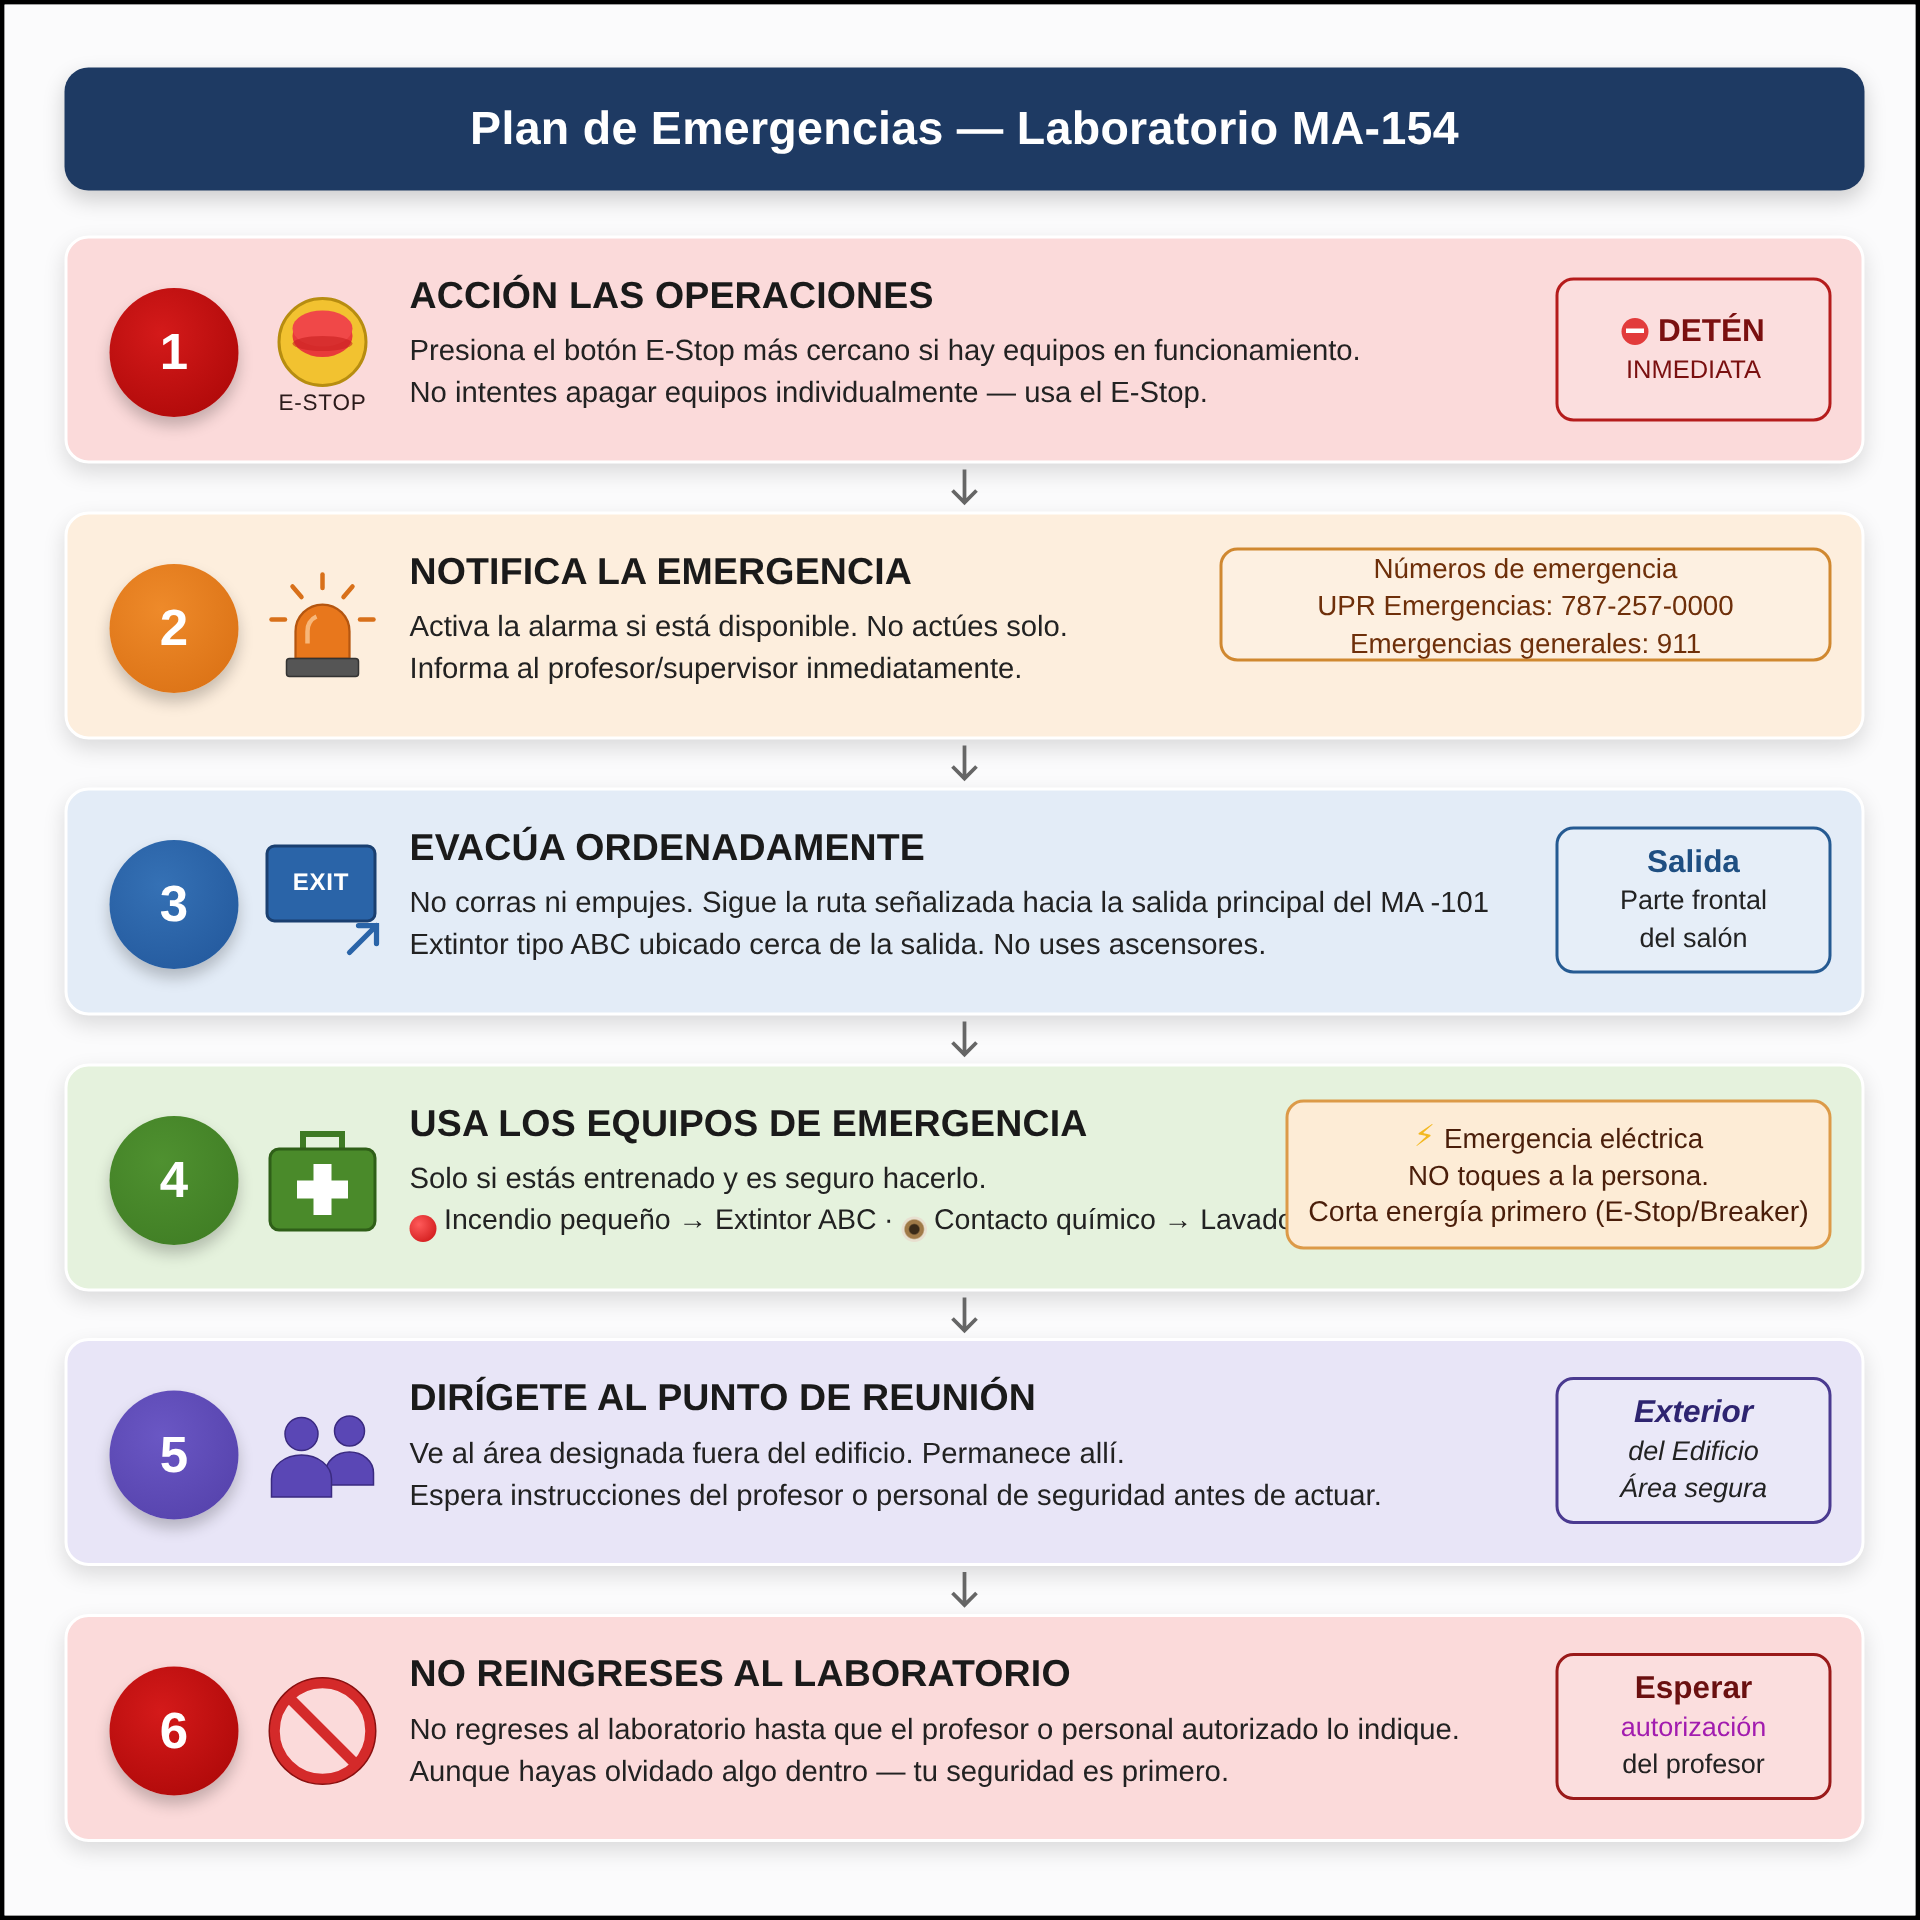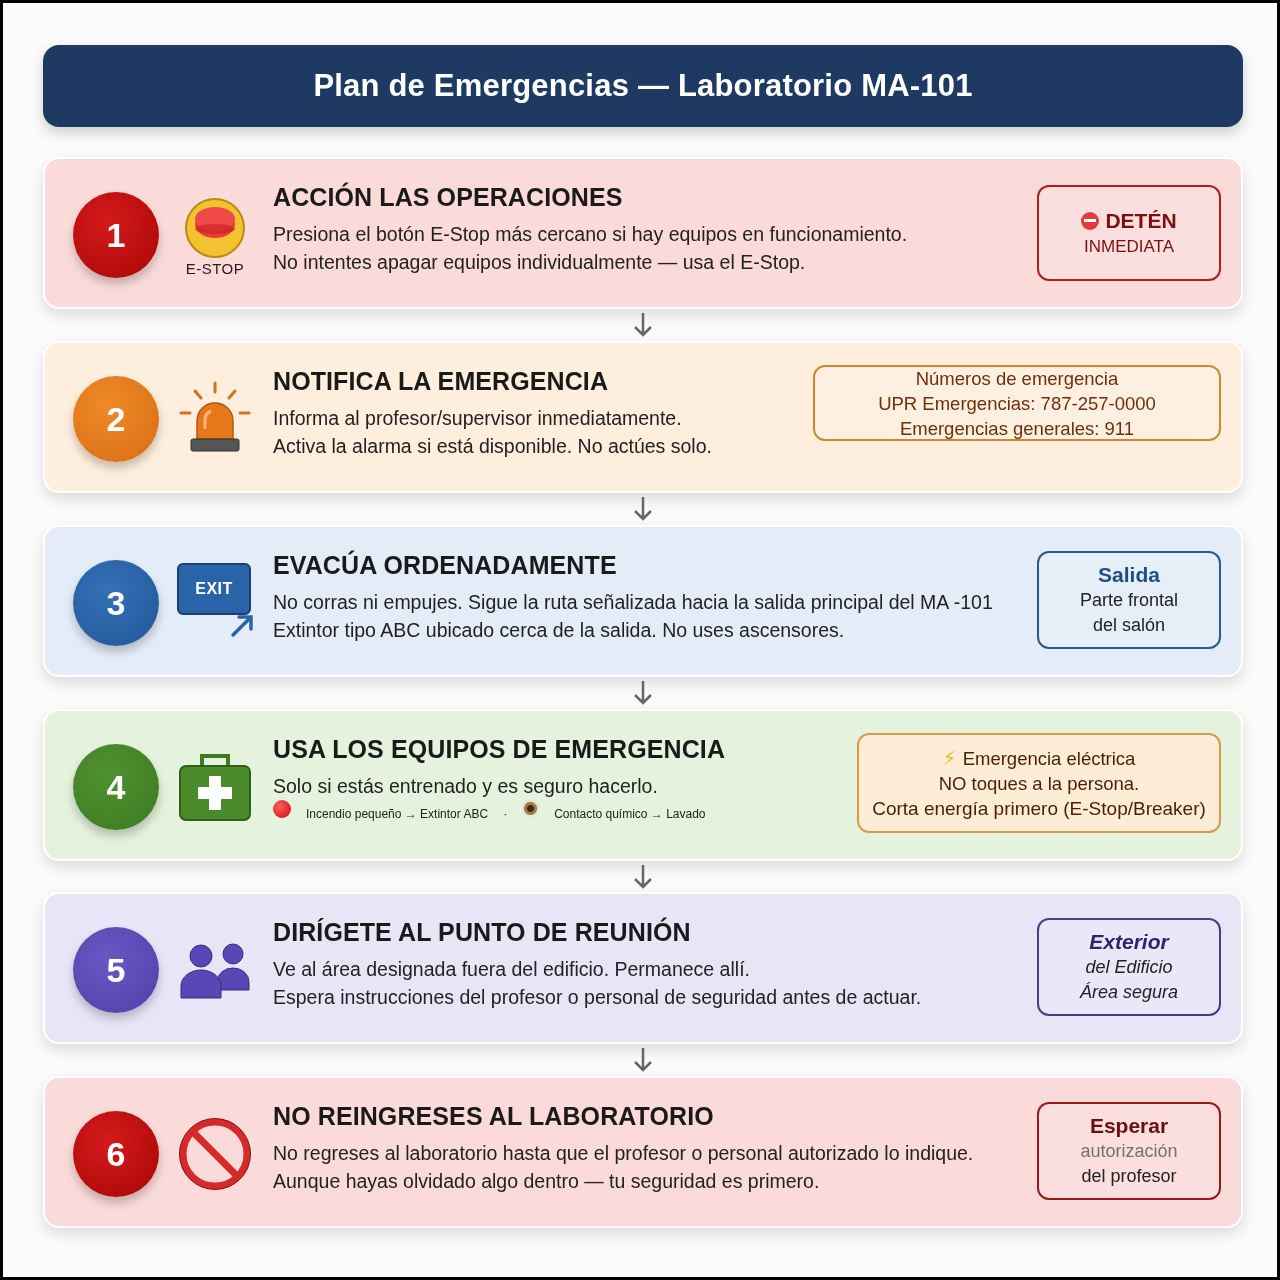--- a/index.html
+++ b/index.html
@@ -63,21 +63,21 @@
   .c4 { top: 706px; background: #e5f2dd; }
   .c5 { top: 889px; background: #e8e5f7; }
   .c6 { top: 1073px; background: #fbdada; }
 </style>
 </head>
 <body>
 
 <div class="frame"></div>
 
 <div class="header">
-  <span class="header-title">Plan de Emergencias — Laboratorio MA-101</span>
+  <span class="header-title">Plan de Emergencias — Laboratorio MA-154</span>
 </div>
 
 <div class="card c1">
   <div class="num-circle" style="background: radial-gradient(circle at 40% 35%, #d41a1a, #a80606);">
     <span>1</span>
   </div>
   <div class="icon-box">
     <svg width="64" height="64" viewBox="0 0 64 64">
       <circle cx="32" cy="34" r="29" fill="#f2c230" stroke="#b78d10" stroke-width="2"></circle>
       <ellipse cx="32" cy="30" rx="20" ry="14" fill="#e83a3a"></ellipse>
@@ -119,22 +119,22 @@
         <line x1="6" y1="34" x2="15" y2="34"></line>
         <line x1="65" y1="34" x2="74" y2="34"></line>
       </g>
       <path d="M22 60 V42 A18 18 0 0 1 58 42 V60 Z" fill="#e8771c" stroke="#b55610" stroke-width="1.5"></path>
       <path d="M30 50 V42 A10 10 0 0 1 36 32" stroke="#f7b77a" stroke-width="3" fill="none"></path>
       <rect x="16" y="60" width="48" height="12" rx="2" fill="#555" stroke="#333" stroke-width="1"></rect>
     </svg>
   </div>
   <div class="text-block">
     <div class="step-title">NOTIFICA LA EMERGENCIA</div>
+    <div class="step-line">Activa la alarma si está disponible. No actúes solo.</div>
     <div class="step-line">Informa al profesor/supervisor inmediatamente.</div>
-    <div class="step-line">Activa la alarma si está disponible. No actúes solo.</div>
   </div>
   <div class="side-box" style="left: 768px; width: 408px; top:22px; height:76px; border-color:#d08830; color:#6e2f0a;">
     <div class="side-line" style="font-size:18.5px;">Números de emergencia</div>
     <div class="side-line" style="font-size:18.5px;">UPR Emergencias: 787-257-0000</div>
     <div class="side-line" style="font-size:18.5px;">Emergencias generales: 911</div>
   </div>
 </div>
 
 <svg class="arrow" style="top:492px;" viewBox="0 0 22 28">
   <path d="M11 2 V24 M3 16 L11 24 L19 16" stroke="#666" stroke-width="2.5" fill="none"></path>
@@ -176,21 +176,21 @@
     <svg width="78" height="78" viewBox="0 0 78 78">
       <path d="M26 18 V8 H52 V18" stroke="#3e7a24" stroke-width="4" fill="none"></path>
       <rect x="4" y="18" width="70" height="54" rx="6" fill="#4a8a2a" stroke="#2f5f18" stroke-width="2"></rect>
       <rect x="33" y="28" width="12" height="34" fill="#fff"></rect>
       <rect x="22" y="39" width="34" height="12" fill="#fff"></rect>
     </svg>
   </div>
   <div class="text-block">
     <div class="step-title">USA LOS EQUIPOS DE EMERGENCIA</div>
     <div class="step-line">Solo si estás entrenado y es seguro hacerlo.</div>
-    <div class="step-line" style="font-size:12px; display:flex; align-items:flex-start; gap:15px;">
+    <div class="step-line" style="font-size:19px; display:flex; align-items:flex-end; gap:5px;">
       <span style="display:inline-block; width:18px; height:18px; border-radius:50%; background: radial-gradient(circle at 35% 35%, #ff5a5a, #c80f0f);"></span>
       <span>Incendio pequeño → Extintor ABC</span>
       <span>·</span>
       <span style="display:inline-block; width:17px; height:17px; border-radius:50%; background: radial-gradient(circle at 50% 50%, #3a2a18 0 3px, #a07a48 4px 6px, #e8e0d0 7px);"></span>
       <span>Contacto químico → Lavado</span>
     </div>
   </div>
   <div class="side-box" style="left: 812px; width: 364px; top:22px; height:100px; border-color:#dc9a48; background:#fdecd6; color:#4a1e0a;">
     <div class="side-line" style="font-size:18.5px; display:flex; align-items:center; gap:6px;">
       <span style="color:#f3b820; font-size:20px;">⚡</span>
@@ -244,16 +244,16 @@
       <line x1="15" y1="15" x2="61" y2="61" stroke="#d42a2a" stroke-width="7"></line>
     </svg>
   </div>
   <div class="text-block">
     <div class="step-title">NO REINGRESES AL LABORATORIO</div>
     <div class="step-line">No regreses al laboratorio hasta que el profesor o personal autorizado lo indique.</div>
     <div class="step-line">Aunque hayas olvidado algo dentro — tu seguridad es primero.</div>
   </div>
   <div class="side-box" style="left: 992px; width: 184px; top:24px; height:98px; border-color:#9a1a1a; color:#6a1010;">
     <div class="side-title">Esperar</div>
-    <div class="side-line" style="color:#737373;">autorización</div>
+    <div class="side-line" style="color:#a21caf;">autorización</div>
     <div class="side-line" style="color:#222;">del profesor</div>
   </div>
 </div>
 
 </body></html>

